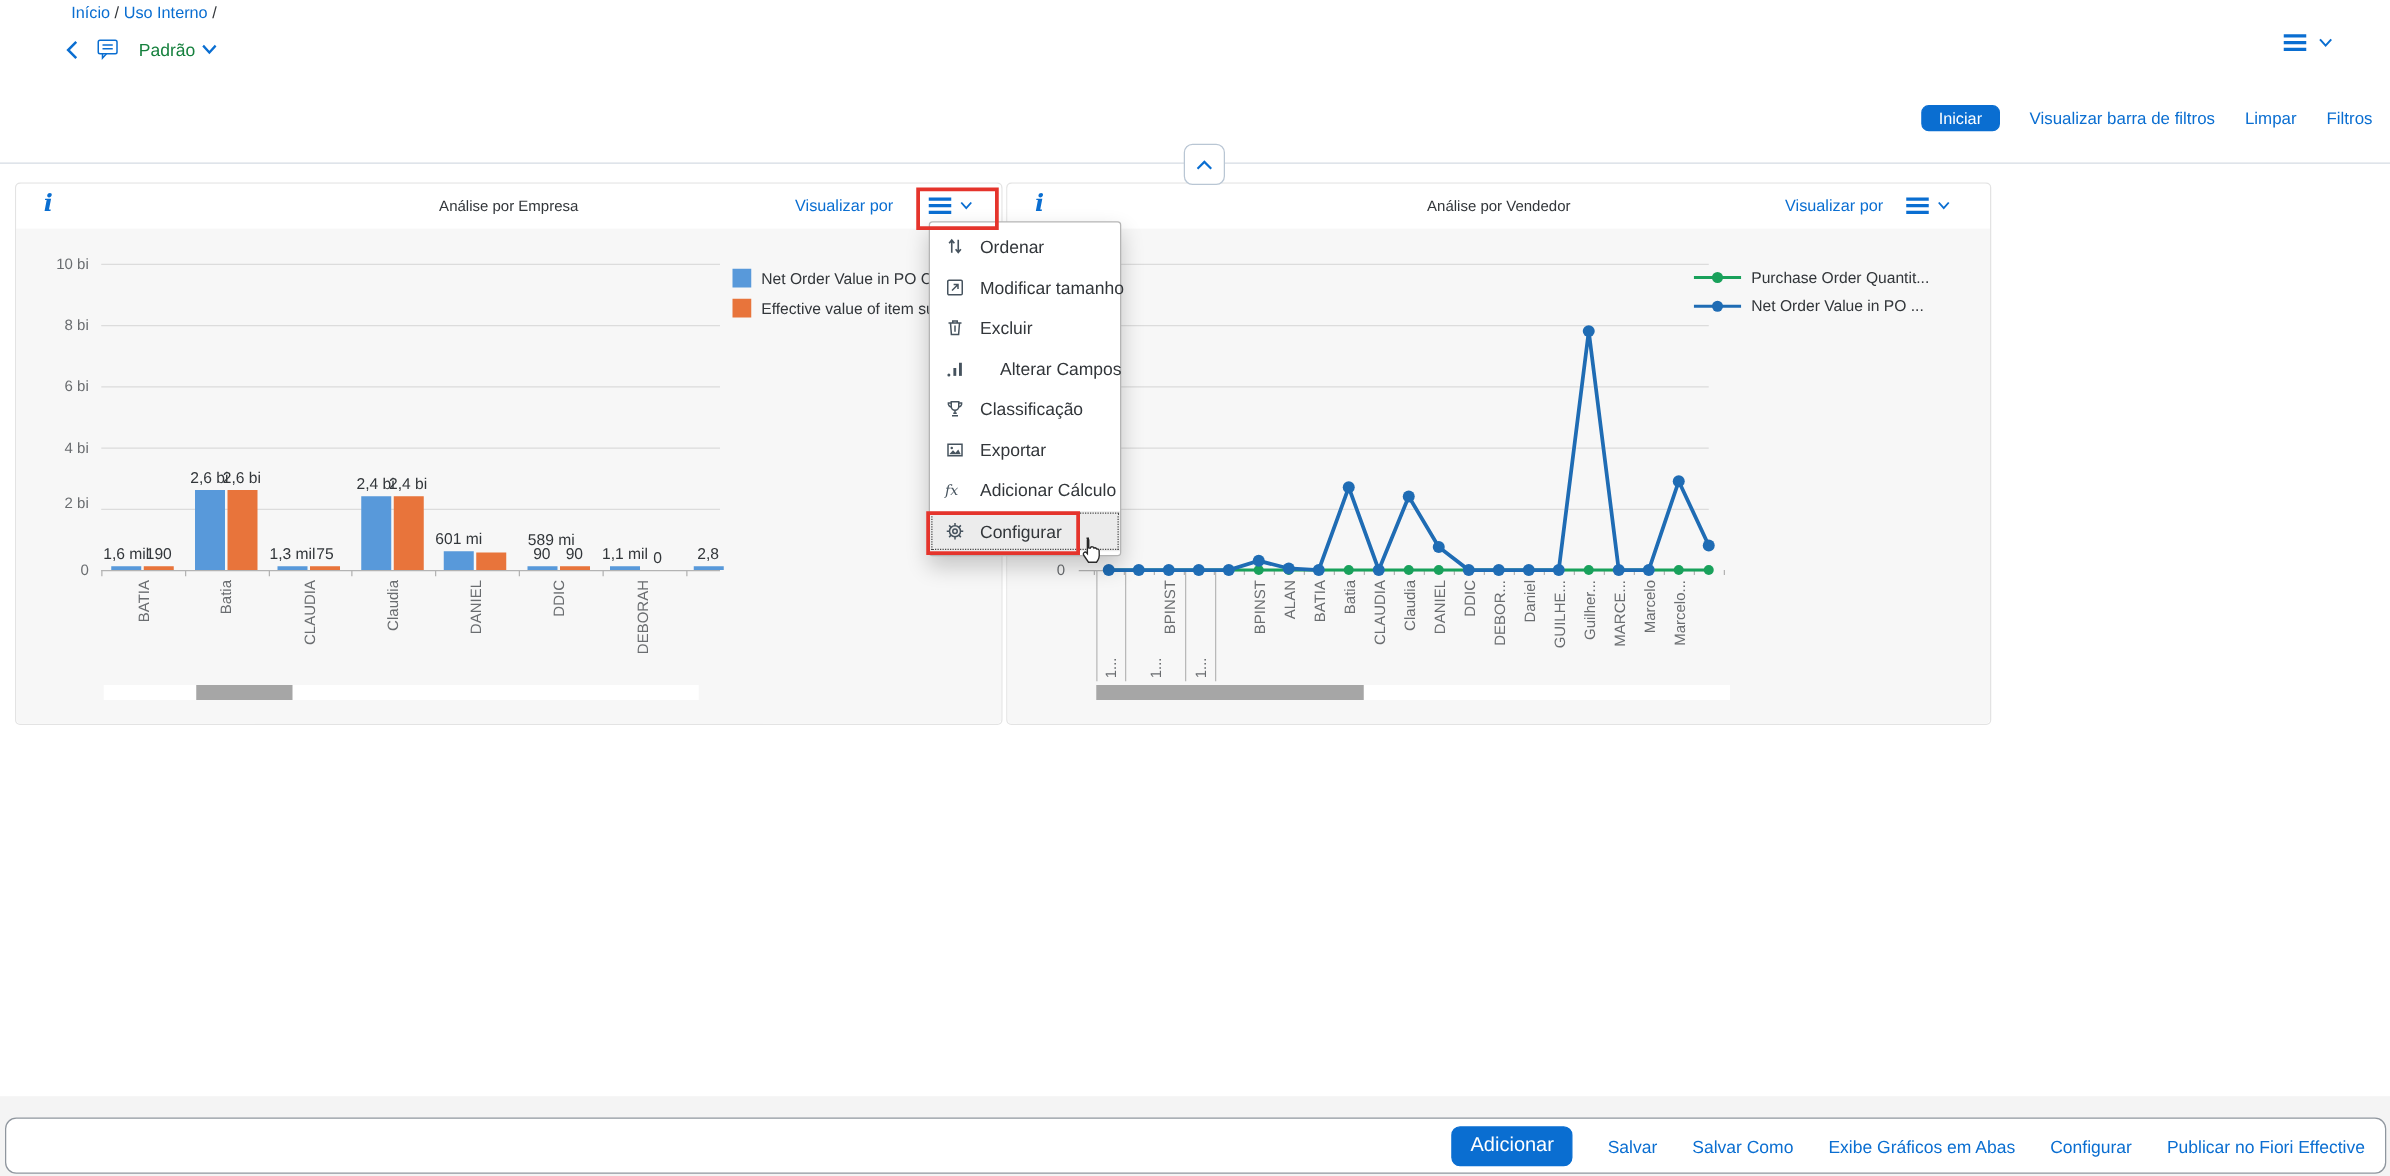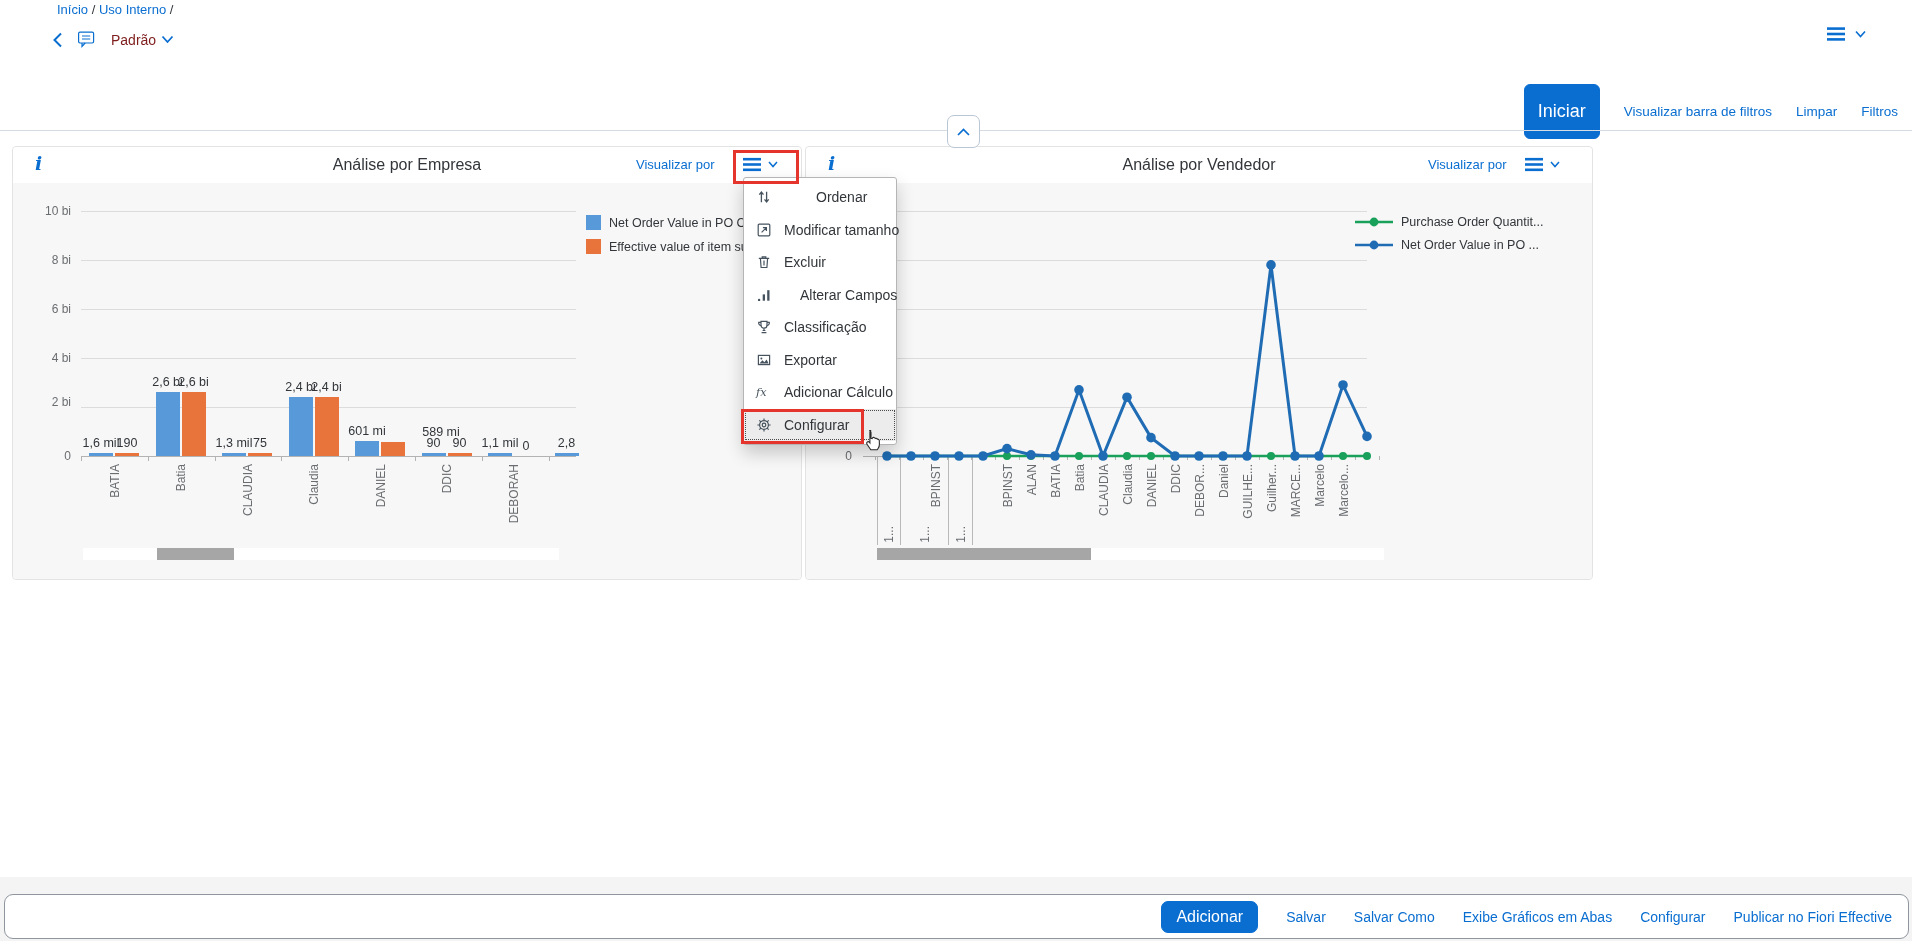--- a/index.html
+++ b/index.html
@@ -4,34 +4,34 @@
 <style>
   html,body{margin:0;padding:0;background:#fff;}
   #app{position:relative;width:1912px;height:941px;background:#ffffff;overflow:hidden;
        font-family:"Liberation Sans",sans-serif;color:#32363a;}
   .abs{position:absolute;}
   .link{color:#0a6ed1;cursor:pointer;text-decoration:none;}
   
   .breadcrumb{left:57px;top:2px;font-size:13px;}
   .title-row{left:52px;top:30px;display:flex;align-items:center;gap:9px;}
   .page-title{font-size:21px;color:#1d2d3e;font-weight:400;}
-  .variant{display:flex;align-items:center;gap:5px;font-size:14px;color:#7f1d1d;margin-left:6px;}
+  .variant{display:flex;align-items:center;gap:5px;font-size:14px;color:#15803d;margin-left:6px;}
   .topright-menu{right:46px;top:26px;display:flex;align-items:center;gap:9px;}
   .filter-row{right:14px;top:84px;display:flex;align-items:center;gap:24px;font-size:13.5px;}
   .btn-primary{background:#0a6ed1;color:#fff;border:1px solid #0a6ed1;border-radius:6px;
-               padding:16px 13px;font-size:18px;cursor:pointer;}
+               padding:2px 13px;font-size:13px;cursor:pointer;}
   .hdr-divider{left:0;top:130px;width:1912px;height:1px;background:#d5dce3;}
   .collapse-btn{left:947px;top:115px;width:31px;height:31px;background:#fff;border:1px solid #b9c6d4;
                 border-radius:7px;display:flex;align-items:center;justify-content:center;cursor:pointer;z-index:5;}
   
   .panel{position:absolute;background:#fff;border:1px solid #e3e3e3;border-radius:4px;}
   .panel-hd{position:absolute;left:0;right:0;top:0;height:36px;background:#fff;
             border-bottom:1px solid #f0f0f0;border-radius:4px 4px 0 0;}
   .panel-title{position:absolute;left:0;right:0;top:0;line-height:36px;text-align:center;
-               font-size:16px;color:#32363a;}
+               font-size:12px;color:#32363a;}
   .info-i{position:absolute;left:22px;top:5px;font-family:"DejaVu Serif",serif;font-style:italic;
           font-weight:bold;font-size:19px;color:#0a6ed1;cursor:pointer;}
   .viz-por{position:absolute;top:10px;font-size:13px;}
   .hd-burger{position:absolute;top:10px;cursor:pointer;display:flex;align-items:center;gap:6px;}
   .plot{position:absolute;left:0;right:0;top:36px;bottom:0;background:#f7f7f7;overflow:hidden;
         border-radius:0 0 4px 4px;}
   .gridline{position:absolute;height:1px;background:#dcdcdc;}
   .axisline{position:absolute;height:1px;background:#b3b3b3;}
   .tick{position:absolute;width:1px;background:#b3b3b3;}
   .ytick{position:absolute;width:58px;text-align:right;font-size:12px;color:#6a6d70;}
@@ -358,21 +358,21 @@
   </div>
 
   <div class="menu">
       <div class="menu-item">
         <div class="mi-icon">
           <svg width="16" height="16" viewBox="0 0 16 16" fill="none" stroke="#46535e" stroke-width="1.3">
             <path d="M5.4 13.2 V3.4 M3.3 5.6 L5.4 3.1 L7.5 5.6"></path>
             <path d="M10.6 2.8 V12.6 M8.5 10.4 L10.6 12.9 L12.7 10.4"></path>
           </svg>
         </div>
-        <div style="white-space: nowrap; margin-left: 32px;">Ordenar</div>
+        <div style="white-space: nowrap;">Ordenar</div>
       </div>
       <div class="menu-item">
         <div class="mi-icon">
           <svg width="16" height="16" viewBox="0 0 16 16" fill="none" stroke="#46535e" stroke-width="1.2">
             <rect x="2.2" y="2.2" width="11.6" height="11.6" rx="1"></rect>
             <path d="M5.6 10.4 L10.4 5.6 M6.9 5.6 h3.5 v3.5"></path>
           </svg>
         </div>
         <div style="white-space: nowrap;">Modificar tamanho</div>
       </div>

